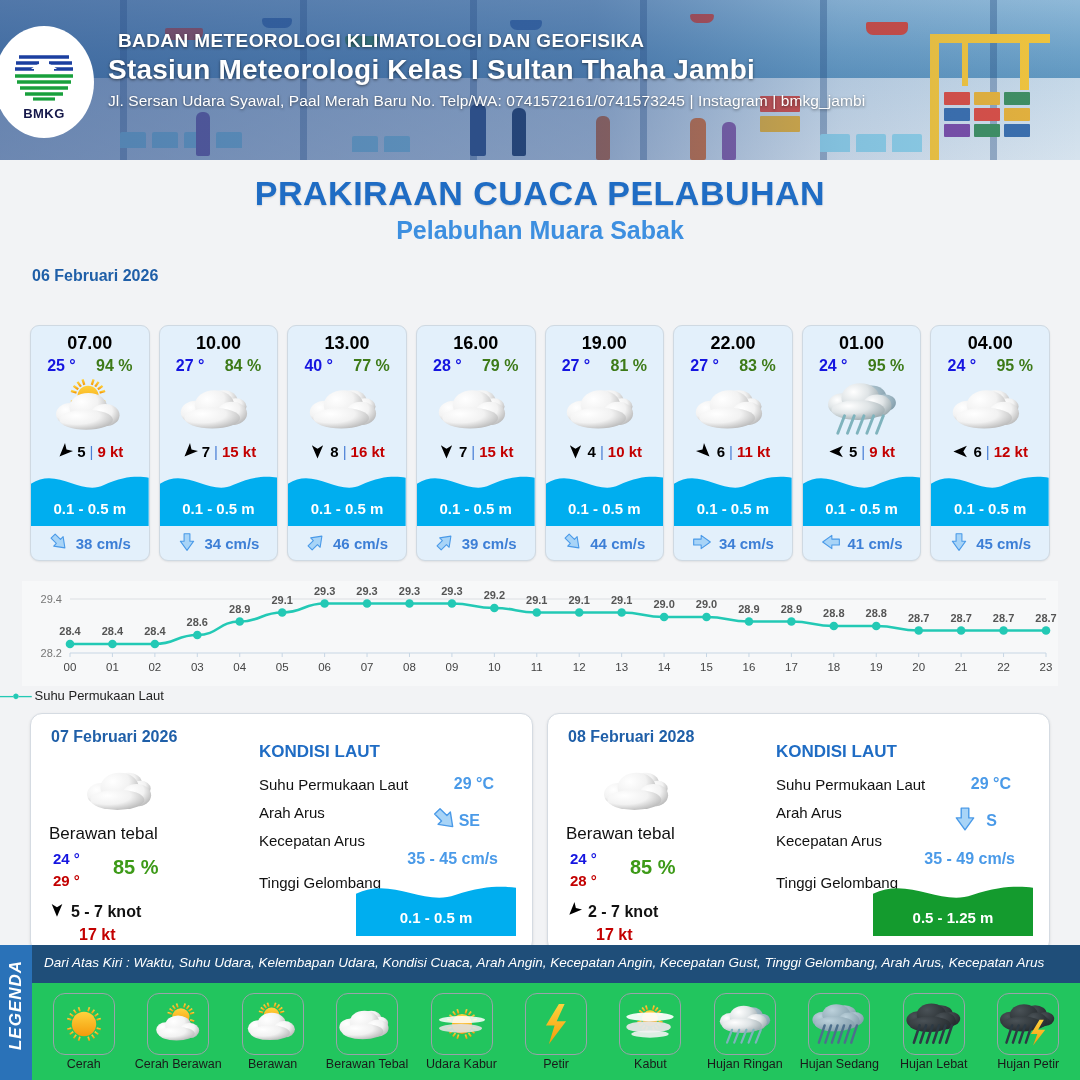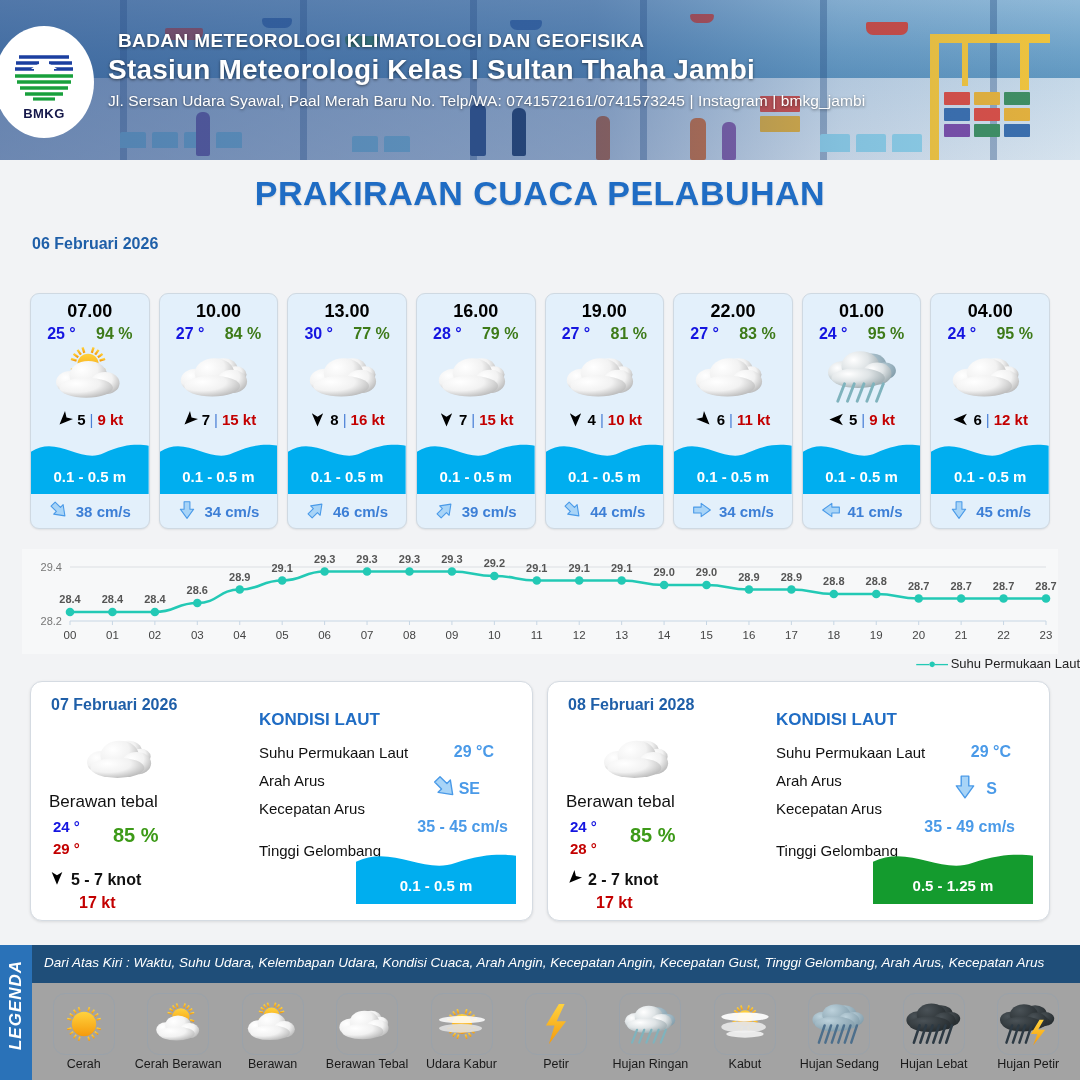--- a/index.html
+++ b/index.html
@@ -64,21 +64,21 @@
   .c-gust { color:#c30000; }
   .wave-box { position:relative; height:62px; }
   .wave-svg { position:absolute; left:0; top:0; width:100%; height:62px; }
   .wave-label { position:absolute; left:0; right:0; bottom:9px; text-align:center;
                 font-size:15px; font-weight:bold; color:#fff; }
   .c-cur { display:flex; align-items:center; justify-content:center; gap:7px;
            height:34px; font-size:15px; font-weight:bold; color:#3d7fd6; }
 
   
   .chartwrap { margin:8px 0 0; padding:0 22px; height:105px; position:relative; }
-  .legendline { text-align:right; font-size:13px; color:#222; margin-top:2px; }
+  .legendline { text-align:left; font-size:13px; color:#222; margin-top:2px; }
   .legendline .dash { color:#23c9b5; font-weight:bold; letter-spacing:-1px; }
 
   
   .days { display:flex; gap:14px; padding:10px 30px 0; }
   .day { flex:1; background:#fff; border:1px solid #d5dbe2; border-radius:12px;
          height:240px; position:relative; box-shadow:0 1px 3px rgba(0,0,0,.1); }
   .d-date { position:absolute; left:20px; top:14px; font-size:16px; font-weight:bold; color:#1f5fa8; }
   .d-icon { position:absolute; left:52px; top:46px; }
   .d-cond { position:absolute; left:18px; top:110px; font-size:17px; color:#111; }
   .d-tmin { position:absolute; left:22px; top:136px; font-size:15px; font-weight:bold; color:#1515e0; }
@@ -95,21 +95,21 @@
                   font-size:15px; font-weight:bold; color:#fff; }
 
   
   .legendbar { position:absolute; left:0; bottom:0; width:1080px; height:135px; }
   .leg-side { position:absolute; left:0; top:0; width:32px; height:135px; background:#2a72b8; }
   .leg-side span { position:absolute; left:-34px; top:50px; width:100px;
                    transform:rotate(-90deg); color:#fff; font-size:17px; font-weight:bold;
                    font-style:italic; letter-spacing:1px; text-align:center; }
   .leg-top { position:absolute; left:32px; top:0; right:0; height:52px; background:#1f4e79; }
   .leg-top span { display:block; padding:10px 0 0 12px; color:#fff; font-size:13.5px; font-style:italic; }
-  .leg-items { position:absolute; left:32px; top:38px; right:0; height:97px; background:#a3a3a3;
+  .leg-items { position:absolute; left:32px; top:38px; right:0; height:97px; background:#22c55e;
                display:flex; align-items:center; gap:7px; padding:0 8px; }
   .leg-item { width:92px; text-align:center; }
   .leg-box { width:62px; height:62px; margin:0 auto; border:1px solid #9aa2aa; border-radius:12px;
              display:flex; align-items:center; justify-content:center; background:transparent; }
   .leg-name { font-size:12.5px; color:#1a1a1a; margin-top:2px; }
 </style>
 </head>
 <body>
 
 <div class="header">
@@ -186,20 +186,21 @@
 
   <div class="hdr-text">
     <div class="hdr-l1">BADAN METEOROLOGI KLIMATOLOGI DAN GEOFISIKA</div>
     <div class="hdr-l2">Stasiun Meteorologi Kelas I Sultan Thaha Jambi</div>
     <div class="hdr-l3">Jl. Sersan Udara Syawal, Paal Merah Baru No. Telp/WA: 0741572161/0741573245 | Instagram | bmkg_jambi</div>
   </div>
 </div>
 
 <div class="titlewrap">
   <div class="t1">PRAKIRAAN CUACA PELABUHAN</div>
+  <div class="t2">Pelabuhan Muara Sabak</div>
   <div class="validity">
   </div>
 </div>
 
 <div class="datelbl">06 Februari 2026</div>
 <div class="cards" id="cards">
     <div class="card">
     <div class="c-time">07.00</div>
     <div class="c-th">
       <span class="c-temp">25 °</span>
@@ -350,21 +351,21 @@
     <div class="c-cur">
       <span><svg width="20" height="20" viewBox="0 0 24 24" style="transform:rotate(0deg)">
     <polygon points="12,22 4,11 8.5,11 8.5,2 15.5,2 15.5,11 20,11" fill="#a8d4f7" stroke="#4a9ae8" stroke-width="1.3" stroke-linejoin="round"></polygon>
           </svg></span>
       <span>34 cm/s</span>
     </div>
     </div>
     <div class="card">
     <div class="c-time">13.00</div>
     <div class="c-th">
-      <span class="c-temp">30 °</span>
+      <span class="c-temp">40 °</span>
       <span class="c-hum">77 %</span>
     </div>
     <div class="c-icon">
         <svg width="82" height="62" viewBox="0 0 80 64">
           <defs>
     <radialGradient id="cg" cx="32%" cy="30%" r="78%">
       <stop offset="0%" stop-color="#ffffff"></stop>
               <stop offset="55%" stop-color="#f2f2f2"></stop>
       <stop offset="100%" stop-color="#b9b9b9"></stop>
             </radialGradient>
@@ -948,21 +949,21 @@
     <div class="d-row" style="top:62px">Suhu Permukaan Laut</div>
     <div class="d-val" style="right:38px;top:61px">29 °C</div>
     <div class="d-row" style="top:90px">Arah Arus</div>
     <div class="d-val" style="right:52px;top:92px; display:flex; align-items:center; gap:1px">
       <span><svg width="26" height="26" viewBox="0 0 24 24" style="transform:rotate(315deg)">
     <polygon points="12,22 4,11 8.5,11 8.5,2 15.5,2 15.5,11 20,11" fill="#a8d4f7" stroke="#4a9ae8" stroke-width="1.3" stroke-linejoin="round"></polygon>
           </svg></span>
       <span>SE</span>
     </div>
     <div class="d-row" style="top:118px">Kecepatan Arus</div>
-    <div class="d-val" style="right:24px;top:136px">35  - 45 cm/s</div>
+    <div class="d-val" style="right:34px;top:136px">35  - 45 cm/s</div>
     <div class="d-row" style="top:160px">Tinggi Gelombang</div>
     <div class="d-wavebox">
       <svg class="wave-svg" width="160" height="62" viewBox="0 0 160 62" preserveAspectRatio="none">
     <path d="M0,19.84 C 35.2,2.48 67.2,32.24 99.2,21.080000000000002
       C 128,11.16 147.20000000000002,12.4 160,13.64 L 160,62 L 0,62 Z" fill="#00AEEF"></path>
         </svg>
       <div class="d-wave-label">0.1 - 0.5 m</div>
     </div>
     </div>
     <div class="day">
@@ -1336,68 +1337,20 @@
               </radialGradient>
     <linearGradient id="sg" x1="0" y1="0" x2="0" y2="1">
       <stop offset="0%" stop-color="#ffd23d"></stop>
                 <stop offset="100%" stop-color="#f59a0b"></stop>
               </linearGradient>
   </defs>
       <polygon points="44,4 26,34 38,34 30,60 54,28 41,28 52,4" fill="url(#sg)"></polygon>
           </svg>
         </div>
     <div class="leg-name">Petir</div>
-      </div>
-      <div class="leg-item">
-    <div class="leg-box">
-          <svg width="58" height="46" viewBox="0 0 80 64">
-            <defs>
-    <radialGradient id="cg" cx="32%" cy="30%" r="78%">
-      <stop offset="0%" stop-color="#ffffff"></stop>
-                <stop offset="55%" stop-color="#f2f2f2"></stop>
-      <stop offset="100%" stop-color="#b9b9b9"></stop>
-              </radialGradient>
-    <radialGradient id="cgd" cx="32%" cy="30%" r="78%">
-      <stop offset="0%" stop-color="#ffffff"></stop>
-                <stop offset="50%" stop-color="#dfe4e6"></stop>
-      <stop offset="100%" stop-color="#9aa8ad"></stop>
-              </radialGradient>
-    <radialGradient id="cgb" cx="35%" cy="28%" r="80%">
-      <stop offset="0%" stop-color="#bdd2dc"></stop>
-                <stop offset="100%" stop-color="#7f9aa8"></stop>
-              </radialGradient>
-    <radialGradient id="cgk" cx="35%" cy="28%" r="80%">
-      <stop offset="0%" stop-color="#4a5257"></stop>
-                <stop offset="100%" stop-color="#23292c"></stop>
-              </radialGradient>
-    <linearGradient id="sg" x1="0" y1="0" x2="0" y2="1">
-      <stop offset="0%" stop-color="#ffd23d"></stop>
-                <stop offset="100%" stop-color="#f59a0b"></stop>
-              </linearGradient>
-  </defs>
-      <g transform="translate(48,24) scale(0.9)">
-    <ellipse cx="-14" cy="2" rx="13" ry="10" fill="url(#cgb)"></ellipse>
-    <ellipse cx="2" cy="-4" rx="17" ry="13" fill="url(#cgb)"></ellipse>
-    <ellipse cx="17" cy="3" rx="13" ry="10" fill="url(#cgb)"></ellipse>
-    <ellipse cx="0" cy="7" rx="24" ry="9" fill="url(#cgb)"></ellipse>
-  </g>
-            <g transform="translate(36,26) scale(1.15)">
-    <ellipse cx="-14" cy="2" rx="13" ry="10" fill="url(#cgd)"></ellipse>
-    <ellipse cx="2" cy="-4" rx="17" ry="13" fill="url(#cgd)"></ellipse>
-    <ellipse cx="17" cy="3" rx="13" ry="10" fill="url(#cgd)"></ellipse>
-    <ellipse cx="0" cy="7" rx="24" ry="9" fill="url(#cgd)"></ellipse>
-  </g>
-            <line x1="22" y1="40" x2="15" y2="58" stroke="#7fb3bd" stroke-width="3" stroke-linecap="round"></line>
-            <line x1="32" y1="40" x2="25" y2="58" stroke="#7fb3bd" stroke-width="3" stroke-linecap="round"></line>
-            <line x1="42" y1="40" x2="35" y2="58" stroke="#7fb3bd" stroke-width="3" stroke-linecap="round"></line>
-            <line x1="52" y1="40" x2="45" y2="58" stroke="#7fb3bd" stroke-width="3" stroke-linecap="round"></line>
-            <line x1="62" y1="40" x2="55" y2="58" stroke="#7fb3bd" stroke-width="3" stroke-linecap="round"></line>
-          </svg>
-        </div>
-    <div class="leg-name">Hujan Ringan</div>
       </div>
       <div class="leg-item">
     <div class="leg-box">
           <svg width="58" height="46" viewBox="0 0 80 64">
             <defs>
     <radialGradient id="cg" cx="32%" cy="30%" r="78%">
       <stop offset="0%" stop-color="#ffffff"></stop>
                 <stop offset="55%" stop-color="#f2f2f2"></stop>
       <stop offset="100%" stop-color="#b9b9b9"></stop>
               </radialGradient>
@@ -1467,20 +1420,68 @@
               </radialGradient>
     <radialGradient id="cgk" cx="35%" cy="28%" r="80%">
       <stop offset="0%" stop-color="#4a5257"></stop>
                 <stop offset="100%" stop-color="#23292c"></stop>
               </radialGradient>
     <linearGradient id="sg" x1="0" y1="0" x2="0" y2="1">
       <stop offset="0%" stop-color="#ffd23d"></stop>
                 <stop offset="100%" stop-color="#f59a0b"></stop>
               </linearGradient>
   </defs>
+      <g transform="translate(48,24) scale(0.9)">
+    <ellipse cx="-14" cy="2" rx="13" ry="10" fill="url(#cgb)"></ellipse>
+    <ellipse cx="2" cy="-4" rx="17" ry="13" fill="url(#cgb)"></ellipse>
+    <ellipse cx="17" cy="3" rx="13" ry="10" fill="url(#cgb)"></ellipse>
+    <ellipse cx="0" cy="7" rx="24" ry="9" fill="url(#cgb)"></ellipse>
+  </g>
+            <g transform="translate(36,26) scale(1.15)">
+    <ellipse cx="-14" cy="2" rx="13" ry="10" fill="url(#cgd)"></ellipse>
+    <ellipse cx="2" cy="-4" rx="17" ry="13" fill="url(#cgd)"></ellipse>
+    <ellipse cx="17" cy="3" rx="13" ry="10" fill="url(#cgd)"></ellipse>
+    <ellipse cx="0" cy="7" rx="24" ry="9" fill="url(#cgd)"></ellipse>
+  </g>
+            <line x1="22" y1="40" x2="15" y2="58" stroke="#7fb3bd" stroke-width="3" stroke-linecap="round"></line>
+            <line x1="32" y1="40" x2="25" y2="58" stroke="#7fb3bd" stroke-width="3" stroke-linecap="round"></line>
+            <line x1="42" y1="40" x2="35" y2="58" stroke="#7fb3bd" stroke-width="3" stroke-linecap="round"></line>
+            <line x1="52" y1="40" x2="45" y2="58" stroke="#7fb3bd" stroke-width="3" stroke-linecap="round"></line>
+            <line x1="62" y1="40" x2="55" y2="58" stroke="#7fb3bd" stroke-width="3" stroke-linecap="round"></line>
+          </svg>
+        </div>
+    <div class="leg-name">Hujan Ringan</div>
+      </div>
+      <div class="leg-item">
+    <div class="leg-box">
+          <svg width="58" height="46" viewBox="0 0 80 64">
+            <defs>
+    <radialGradient id="cg" cx="32%" cy="30%" r="78%">
+      <stop offset="0%" stop-color="#ffffff"></stop>
+                <stop offset="55%" stop-color="#f2f2f2"></stop>
+      <stop offset="100%" stop-color="#b9b9b9"></stop>
+              </radialGradient>
+    <radialGradient id="cgd" cx="32%" cy="30%" r="78%">
+      <stop offset="0%" stop-color="#ffffff"></stop>
+                <stop offset="50%" stop-color="#dfe4e6"></stop>
+      <stop offset="100%" stop-color="#9aa8ad"></stop>
+              </radialGradient>
+    <radialGradient id="cgb" cx="35%" cy="28%" r="80%">
+      <stop offset="0%" stop-color="#bdd2dc"></stop>
+                <stop offset="100%" stop-color="#7f9aa8"></stop>
+              </radialGradient>
+    <radialGradient id="cgk" cx="35%" cy="28%" r="80%">
+      <stop offset="0%" stop-color="#4a5257"></stop>
+                <stop offset="100%" stop-color="#23292c"></stop>
+              </radialGradient>
+    <linearGradient id="sg" x1="0" y1="0" x2="0" y2="1">
+      <stop offset="0%" stop-color="#ffd23d"></stop>
+                <stop offset="100%" stop-color="#f59a0b"></stop>
+              </linearGradient>
+  </defs>
       <g transform="translate(46,22) scale(0.95)">
     <ellipse cx="-14" cy="2" rx="13" ry="10" fill="url(#cgb)"></ellipse>
     <ellipse cx="2" cy="-4" rx="17" ry="13" fill="url(#cgb)"></ellipse>
     <ellipse cx="17" cy="3" rx="13" ry="10" fill="url(#cgb)"></ellipse>
     <ellipse cx="0" cy="7" rx="24" ry="9" fill="url(#cgb)"></ellipse>
   </g>
             <g transform="translate(34,24) scale(1.15)">
     <ellipse cx="-14" cy="2" rx="13" ry="10" fill="url(#cgb)"></ellipse>
     <ellipse cx="2" cy="-4" rx="17" ry="13" fill="url(#cgb)"></ellipse>
     <ellipse cx="17" cy="3" rx="13" ry="10" fill="url(#cgb)"></ellipse>

